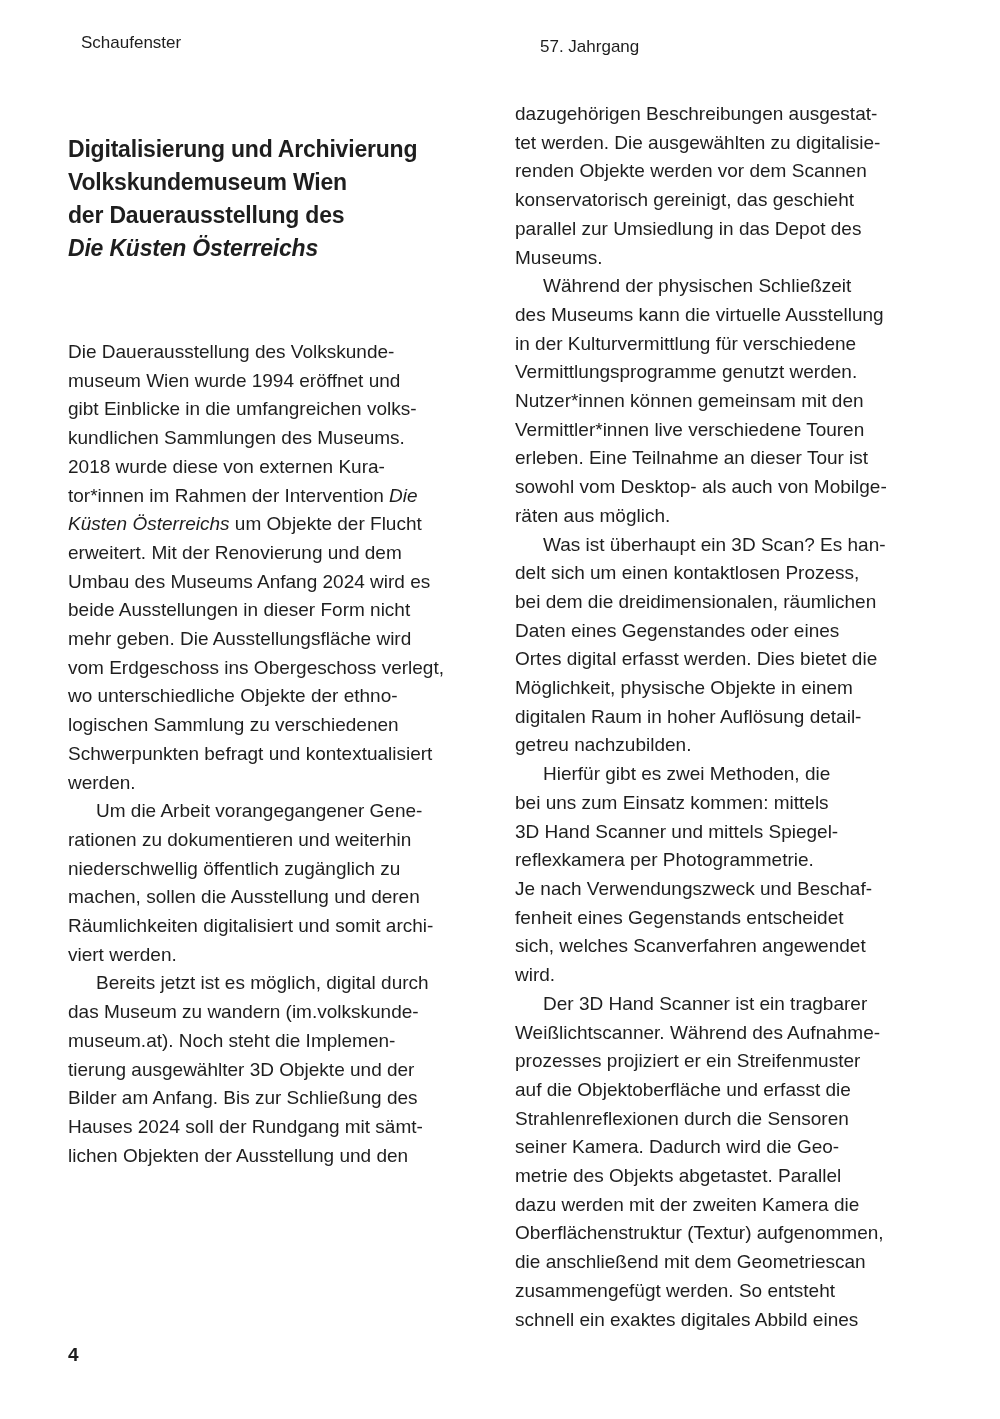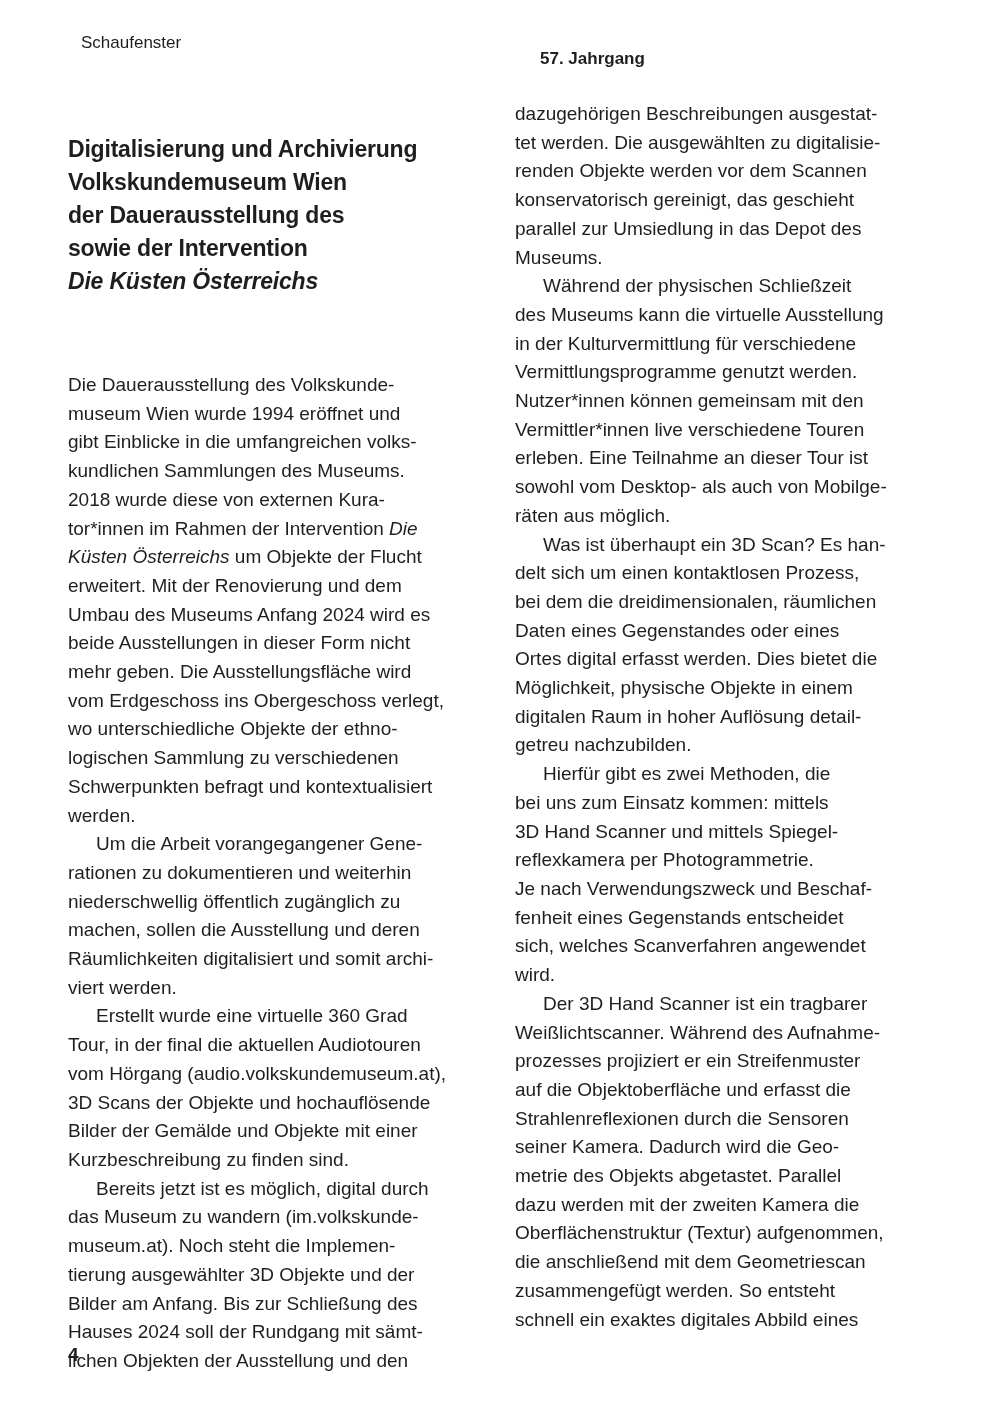--- a/index.html
+++ b/index.html
@@ -9,21 +9,21 @@
     width: 1000px;
     height: 1419px;
     margin: 0 auto;
     background: #ffffff;
     font-family: "Liberation Sans", sans-serif;
     color: #1e1e1e;
     overflow: hidden;
   }
   .running-head { position: absolute; top: 33px; left: 0; width: 100%; font-size: 17px; }
   .rh-left  { position: absolute; left: 81px;  top: 0; font-weight: 400; }
-  .rh-right { position: absolute; left: 540px; top: 16px; font-weight: 700; }
+  .rh-right { position: absolute; left: 540px; top: 4px; font-weight: 400; }
   .column {
     position: absolute;
     top: 100px;
     width: 436px;
     font-size: 19px;
     line-height: 28.7px;
     text-align: left;
   }
   .column.left  { left: 68px; margin-top: 33px; }
   .column.right { left: 515px; }
@@ -54,26 +54,24 @@
   <div class="running-head">
     <span class="rh-left">Schaufenster</span>
     <span class="rh-right">57. Jahrgang</span>
   </div>
 
   <div class="column left">
     <h1 class="article-title">
         <div class="title-line">Digitalisierung und Archivierung</div>
         <div class="title-line">Volkskundemuseum Wien</div>
         <div class="title-line">der Dauerausstellung des</div>
-        <div class="title-line">sowie der Intervention</div>
         <div class="title-line italic">Die Küsten Österreichs</div>
       </h1>
   <p class="body-par">Die Dauerausstellung des Volkskunde-<br>museum Wien wurde 1994 eröffnet und<br>gibt Einblicke in die umfangreichen volks-<br>kundlichen Sammlungen des Museums.<br>2018 wurde diese von externen Kura-<br>tor*innen im Rahmen der Intervention <em>Die</em><br><em>Küsten Österreichs</em> um Objekte der Flucht<br>erweitert. Mit der Renovierung und dem<br>Umbau des Museums Anfang 2024 wird es<br>beide Ausstellungen in dieser Form nicht<br>mehr geben. Die Ausstellungsfläche wird<br>vom Erdgeschoss ins Obergeschoss verlegt,<br>wo unterschiedliche Objekte der ethno-<br>logischen Sammlung zu verschiedenen<br>Schwerpunkten befragt und kontextualisiert<br>werden.</p>
       <p class="body-par indent">Um die Arbeit vorangegangener Gene-<br>rationen zu dokumentieren und weiterhin<br>niederschwellig öffentlich zugänglich zu<br>machen, sollen die Ausstellung und deren<br>Räumlichkeiten digitalisiert und somit archi-<br>viert werden.</p>
-      <p class="body-par indent">Erstellt wurde eine virtuelle 360 Grad<br>Tour, in der final die aktuellen Audiotouren<br>vom Hörgang (audio.volkskundemuseum.at),<br>3D Scans der Objekte und hochauflösende<br>Bilder der Gemälde und Objekte mit einer<br>Kurzbeschreibung zu finden sind.</p>
       <p class="body-par indent">Bereits jetzt ist es möglich, digital durch<br>das Museum zu wandern (im.volkskunde-<br>museum.at). Noch steht die Implemen-<br>tierung ausgewählter 3D Objekte und der<br>Bilder am Anfang. Bis zur Schließung des<br>Hauses 2024 soll der Rundgang mit sämt-<br>lichen Objekten der Ausstellung und den</p>
     </div>
 
   <div class="column right">
       <p class="body-par">dazugehörigen Beschreibungen ausgestat-<br>tet werden. Die ausgewählten zu digitalisie-<br>renden Objekte werden vor dem Scannen<br>konservatorisch gereinigt, das geschieht<br>parallel zur Umsiedlung in das Depot des<br>Museums.</p>
       <p class="body-par indent">Während der physischen Schließzeit<br>des Museums kann die virtuelle Ausstellung<br>in der Kulturvermittlung für verschiedene<br>Vermittlungsprogramme genutzt werden.<br>Nutzer*innen können gemeinsam mit den<br>Vermittler*innen live verschiedene Touren<br>erleben. Eine Teilnahme an dieser Tour ist<br>sowohl vom Desktop- als auch von Mobilge-<br>räten aus möglich.</p>
       <p class="body-par indent">Was ist überhaupt ein 3D Scan? Es han-<br>delt sich um einen kontaktlosen Prozess,<br>bei dem die dreidimensionalen, räumlichen<br>Daten eines Gegenstandes oder eines<br>Ortes digital erfasst werden. Dies bietet die<br>Möglichkeit, physische Objekte in einem<br>digitalen Raum in hoher Auflösung detail-<br>getreu nachzubilden.</p>
       <p class="body-par indent">Hierfür gibt es zwei Methoden, die<br>bei uns zum Einsatz kommen: mittels<br>3D Hand Scanner und mittels Spiegel-<br>reflexkamera per Photogrammetrie.<br>Je nach Verwendungszweck und Beschaf-<br>fenheit eines Gegenstands entscheidet<br>sich, welches Scanverfahren angewendet<br>wird.</p>
       <p class="body-par indent">Der 3D Hand Scanner ist ein tragbarer<br>Weißlichtscanner. Während des Aufnahme-<br>prozesses projiziert er ein Streifenmuster<br>auf die Objektoberfläche und erfasst die<br>Strahlenreflexionen durch die Sensoren<br>seiner Kamera. Dadurch wird die Geo-<br>metrie des Objekts abgetastet. Parallel<br>dazu werden mit der zweiten Kamera die<br>Oberflächenstruktur (Textur) aufgenommen,<br>die anschließend mit dem Geometriescan<br>zusammengefügt werden. So entsteht<br>schnell ein exaktes digitales Abbild eines</p>
     </div>

